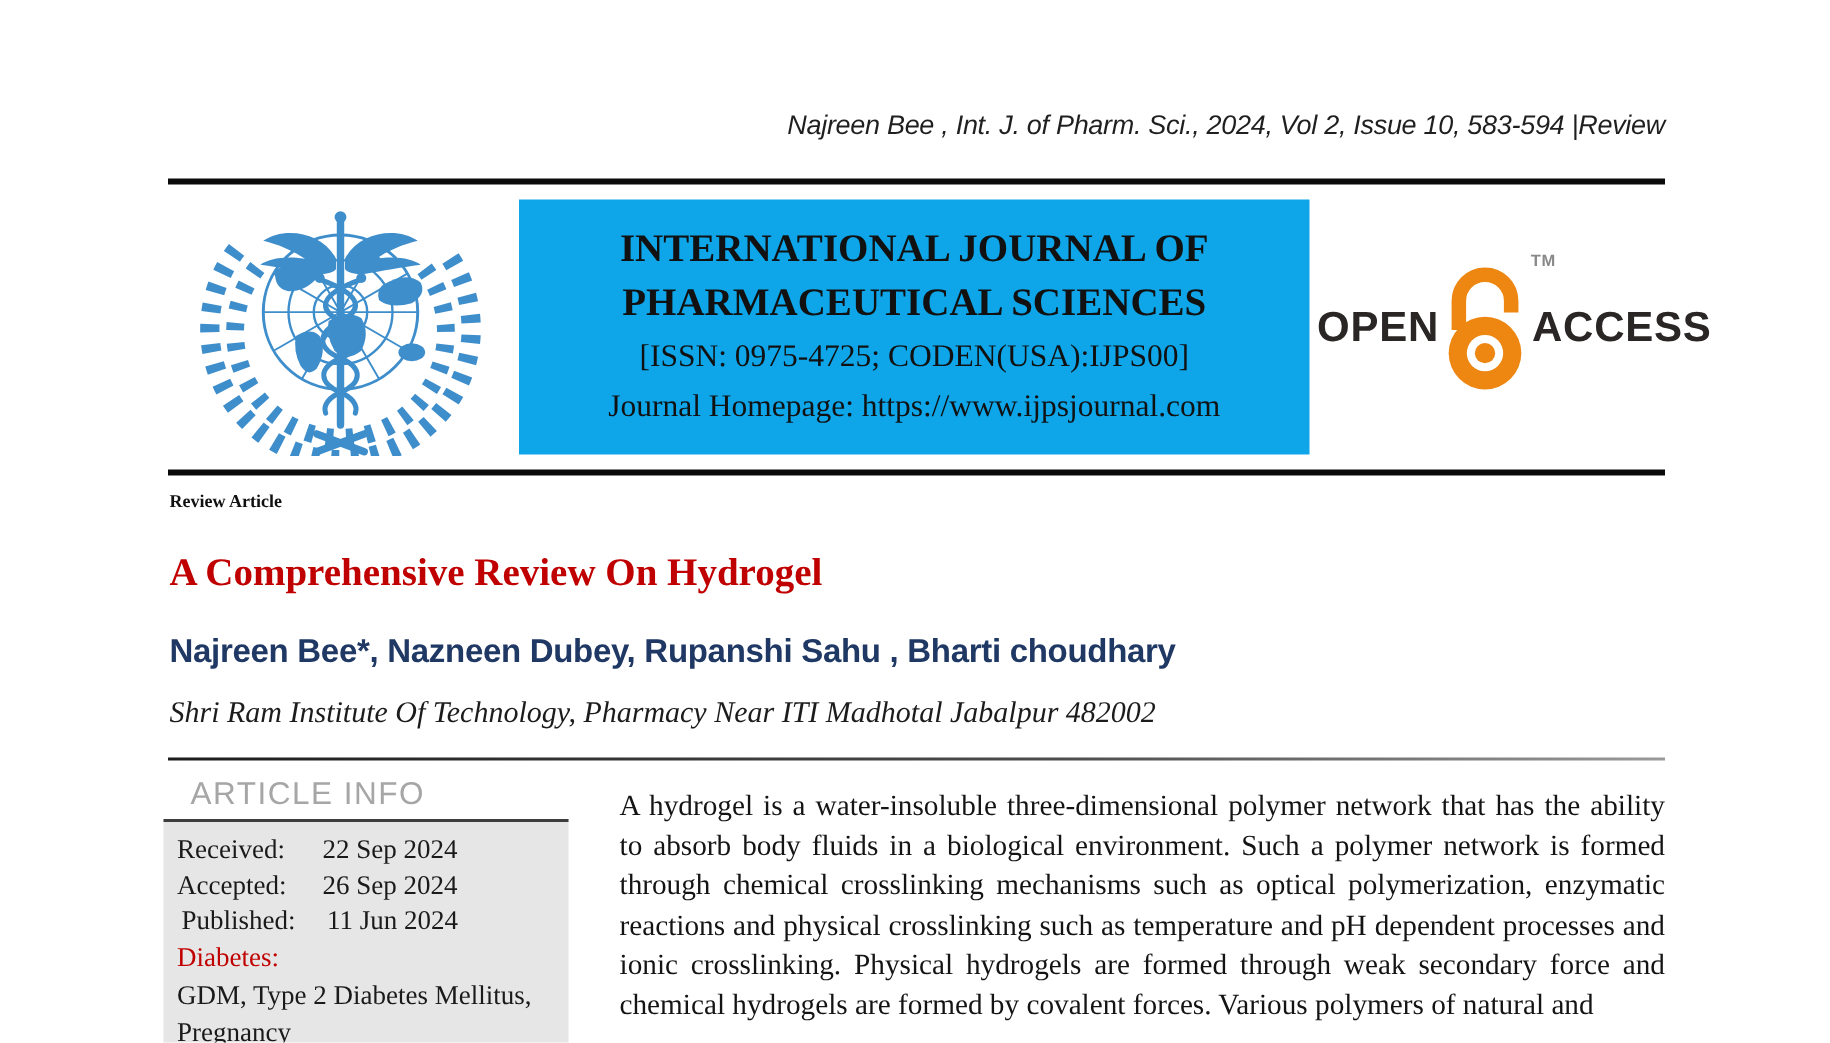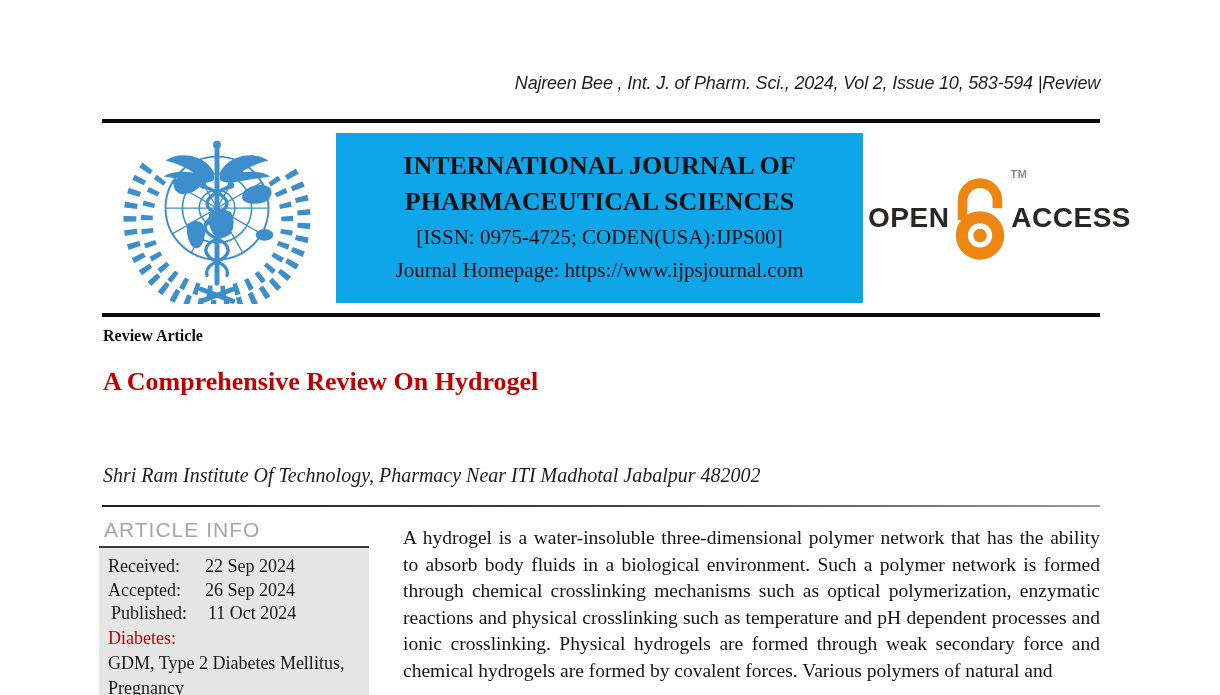--- a/index.html
+++ b/index.html
@@ -1,20 +1,20 @@
 <!DOCTYPE html>
 <html><head>
 <meta charset="utf-8">
 <style>
   html, body { margin:0; padding:0; }
   body {
     width:1220px; height:695px; position:relative; overflow:hidden;
     background:#ffffff; font-family:"Liberation Serif", serif;
   }
-  .page { position:absolute; left:102px; top:0; width:998px; height:567px; }
+  .page { position:absolute; left:112px; top:0; width:998px; height:567px; }
 
   .citation {
     position:absolute; top:73px; right:0;
     font-family:"Liberation Sans", sans-serif;
     font-style:italic; font-size:18px; font-weight:500; color:#1f1f1f;
     letter-spacing:-0.2px;
   }
 
   .rule-thick { position:absolute; left:0; width:100%; height:4px; background:#0a0a0a; }
   .rule-top { top:119px; }
@@ -40,21 +40,21 @@
   .oa-word { font-size:28px; font-weight:800; color:#2b2626; letter-spacing:0.5px; }
   .oa-icon-wrap { position:relative; width:62px; height:96px;text-align:right; }
   .oa-icon-wrap svg { width:62px; height:96px; }
   .oa-tm {
     position:absolute; right:-16px; top:-2px;
     font-size:11px; color:#8a8a8a; letter-spacing:0.5px; font-weight:600;
   }
 
   .article-type {
     position:absolute; top:327px; left:1px;
-    font-size:16px; font-weight:bold; color:#101010;
+    font-size:12px; font-weight:bold; color:#101010;
   }
   .article-title {
     position:absolute; top:367px; left:1px;
     font-size:26px; font-weight:bold; color:#c00000;
   }
   .article-authors {
     position:absolute; top:421px; left:1px;
     font-family:"Liberation Sans", sans-serif;
     font-size:22px; font-weight:bold; color:#1f3864; letter-spacing:-0.2px;
   }
@@ -64,21 +64,21 @@
   }
 
   .rule-thin {
     position:absolute; top:505px; left:0; width:100%; height:2px;
     background:linear-gradient(to right, #1c1c1c 0%, #4d4d4d 60%, #9a9a9a 100%);
   }
 
   .info-col { position:absolute; top:518px; left:-3px; width:270px; }
   .info-heading {
     font-family:"Liberation Sans", sans-serif; font-weight:400;
-    font-size:21px; color:#a6a6a6; letter-spacing:1px; margin-left:5px;
+    font-size:21px; color:#a6a6a6; letter-spacing:1px; margin-left:18px;
   }
   .info-box {
     margin-top:4px; border-top:2px solid #3d3d3d; background:#e7e6e6;
     padding:7px 6px 60px 9px; font-size:18px; color:#1a1a1a;
   }
   .info-row { display:flex; line-height:23.5px; }
   .info-row.published { padding-left:3px; }
   .info-label { width:97px; flex:none; }
   .kw-label { color:#c00000; line-height:25px; }
   .kw-text { line-height:25px; }
@@ -159,38 +159,39 @@
       </svg>
       <span class="oa-tm">TM</span>
     </span>
     <span class="oa-word">ACCESS</span>
   </div>
 
   <div class="rule-thick rule-masthead-bottom"></div>
 
   <div class="article-type">Review Article</div>
   <div class="article-title">A Comprehensive Review On Hydrogel</div>
+  <div class="article-authors">Najreen Bee*, Nazneen Dubey, Rupanshi Sahu , Bharti choudhary</div>
   <div class="article-affiliation">Shri Ram Institute Of Technology, Pharmacy Near ITI Madhotal Jabalpur 482002</div>
 
   <div class="rule-thin"></div>
 
   <div class="info-col">
     <div class="info-heading">ARTICLE INFO</div>
     <div class="info-box">
       <div class="info-row">
         <span class="info-label">Received:</span>
         <span class="info-value">22 Sep 2024</span>
       </div>
       <div class="info-row">
         <span class="info-label">Accepted:</span>
         <span class="info-value">26 Sep 2024</span>
       </div>
       <div class="info-row published">
         <span class="info-label">Published:</span>
-        <span class="info-value">11 Oct 2024</span>
+        <span class="info-value">11 Jun 2024</span>
       </div>
       <div class="kw-label">Diabetes:</div>
       <div class="kw-text">GDM, Type 2 Diabetes Mellitus, Pregnancy</div>
     </div>
   </div>
 
   <div class="abs-col">
     <div class="abs-text">A hydrogel is a water-insoluble three-dimensional polymer network that has the ability to absorb body fluids in a biological environment. Such a polymer network is formed through chemical crosslinking mechanisms such as optical polymerization, enzymatic reactions and physical crosslinking such as temperature and pH dependent processes and ionic crosslinking. Physical hydrogels are formed through weak secondary force and chemical hydrogels are formed by covalent forces. Various polymers of natural and</div>
   </div>
 

